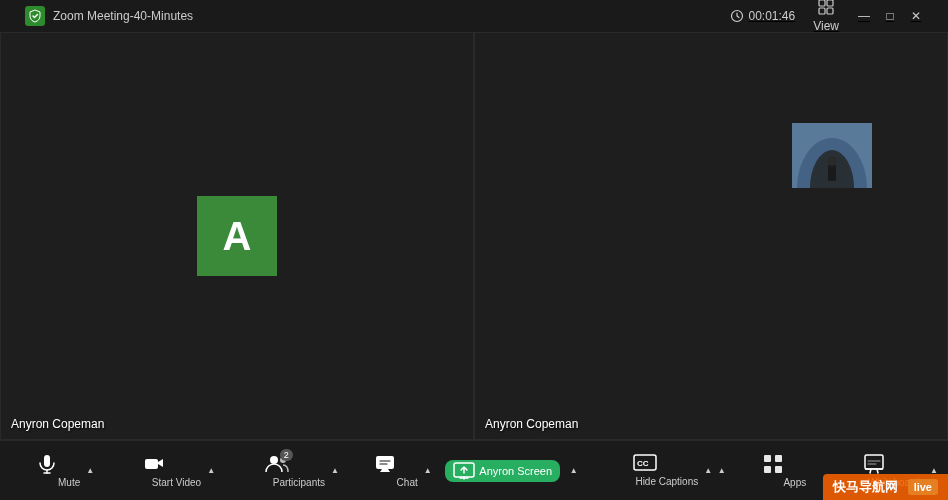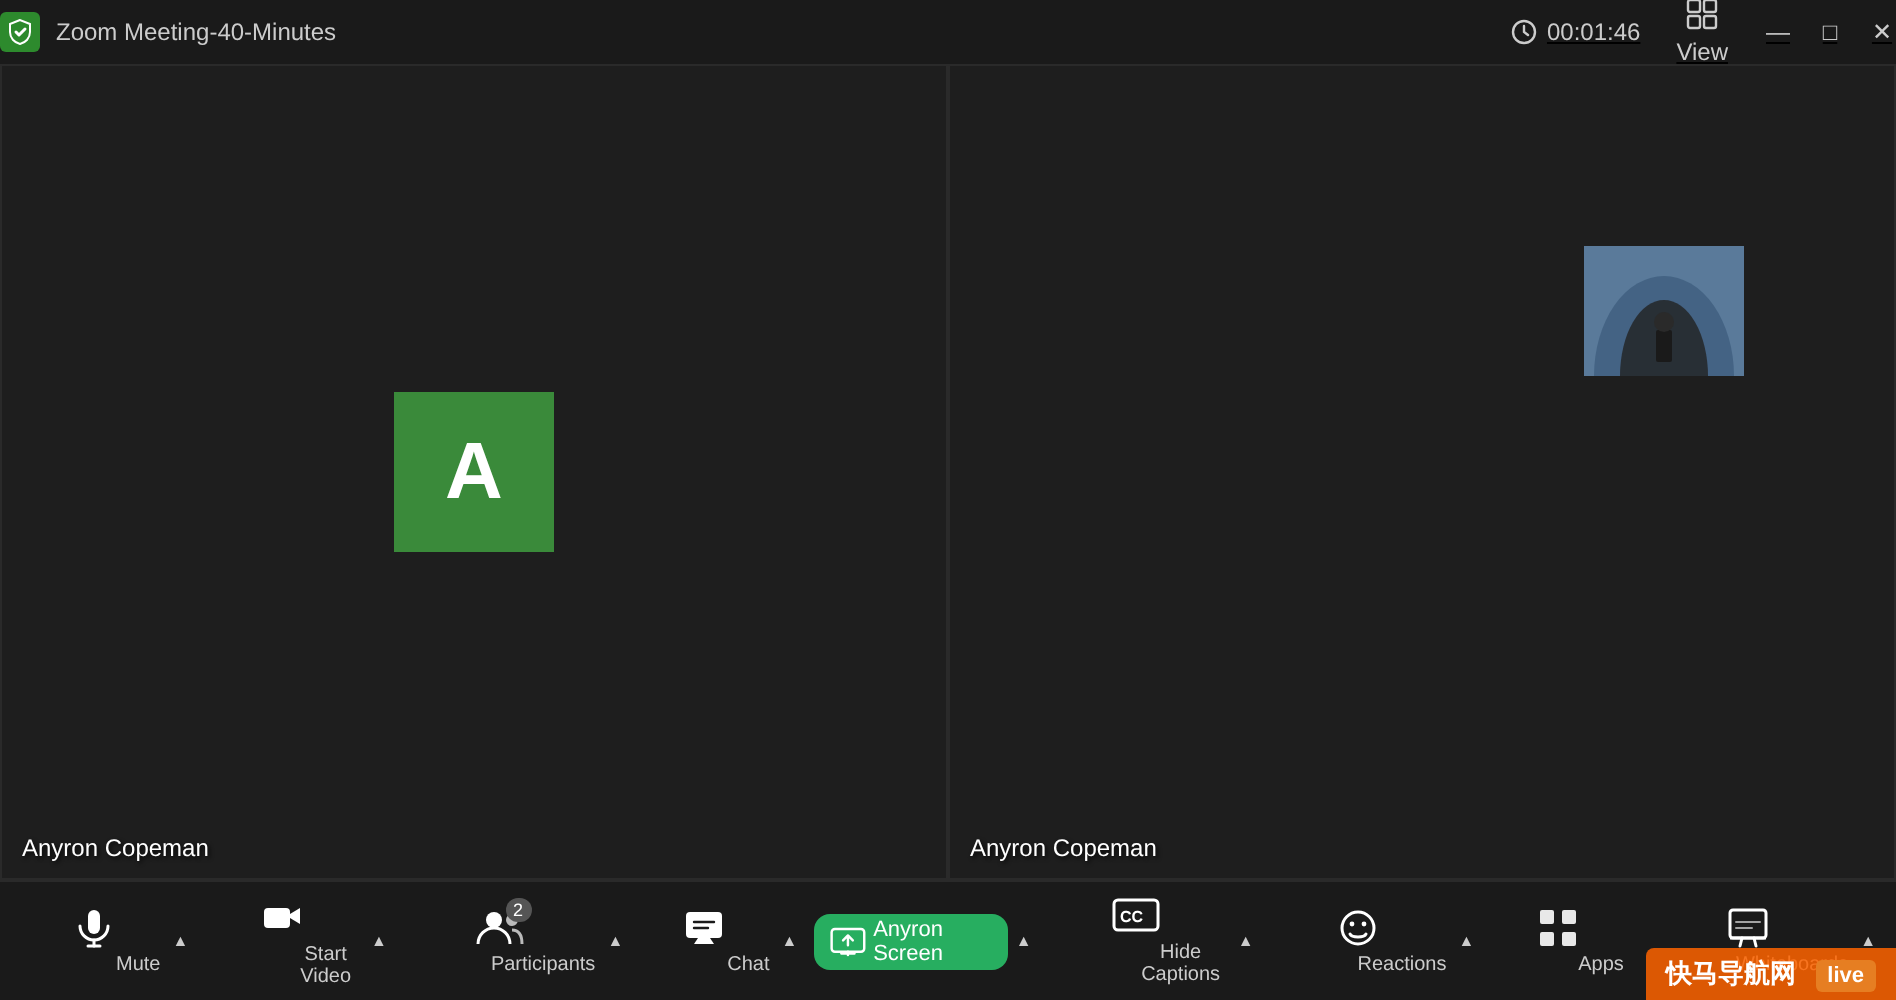--- a/index.html
+++ b/index.html
@@ -13,21 +13,21 @@
     }
 
     
     #title-bar {
       width: 100%;
       height: 32px;
       background: #1a1a1a;
       display: flex;
       align-items: center;
       justify-content: space-between;
-      padding: 0 0;
+      padding: 0 25px;
       position: relative;
       z-index: 10;
     }
     #title-bar-left {
       display: flex;
       align-items: center;
       gap: 8px;
     }
     #zoom-shield {
       width: 20px;
@@ -404,31 +404,20 @@
           <rect x="1" y="1" width="22" height="15" rx="2" stroke="white" stroke-width="1.5" fill="none"></rect>
           <text x="4" y="12" font-size="8" fill="white" font-weight="bold">CC</text>
         </svg>
       </div>
       <span class="toolbar-btn-label">Hide Captions</span>
     </div>
     <div class="toolbar-chevron">▲</div>
   </div>
 
   <div class="toolbar-group">
-    <div class="toolbar-btn">
-      <div class="toolbar-btn-icon">
-        <svg width="22" height="22" viewBox="0 0 22 22" fill="none">
-          <circle cx="11" cy="11" r="8" stroke="white" stroke-width="1.5"></circle>
-          <circle cx="8" cy="9" r="1.2" fill="white"></circle>
-          <circle cx="14" cy="9" r="1.2" fill="white"></circle>
-          <path d="M7 14c1 2 7 2 8 0" stroke="white" stroke-width="1.5" stroke-linecap="round"></path>
-        </svg>
-      </div>
-      <span class="toolbar-btn-label">Reactions</span>
-    </div>
     <div class="toolbar-chevron">▲</div>
   </div>
 
   <div class="toolbar-group">
     <div class="toolbar-btn">
       <div class="toolbar-btn-icon">
         <svg width="22" height="22" viewBox="0 0 22 22" fill="none">
           <rect x="2" y="2" width="7" height="7" rx="1" fill="white" opacity="0.9"></rect>
           <rect x="13" y="2" width="7" height="7" rx="1" fill="white" opacity="0.9"></rect>
           <rect x="2" y="13" width="7" height="7" rx="1" fill="white" opacity="0.9"></rect>

